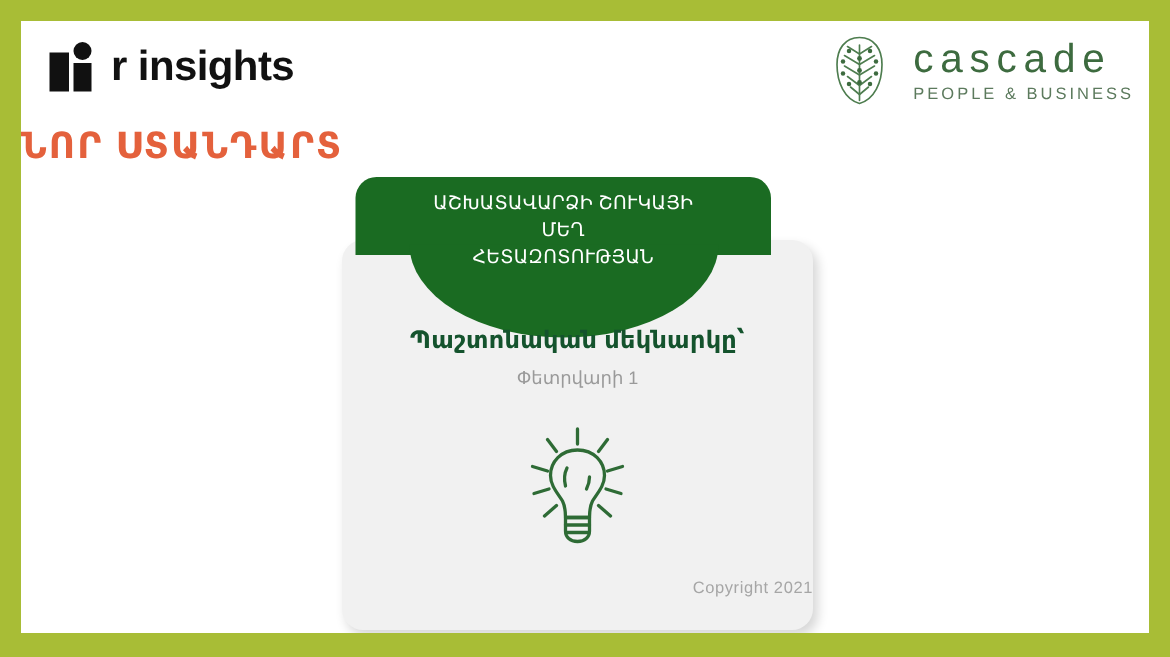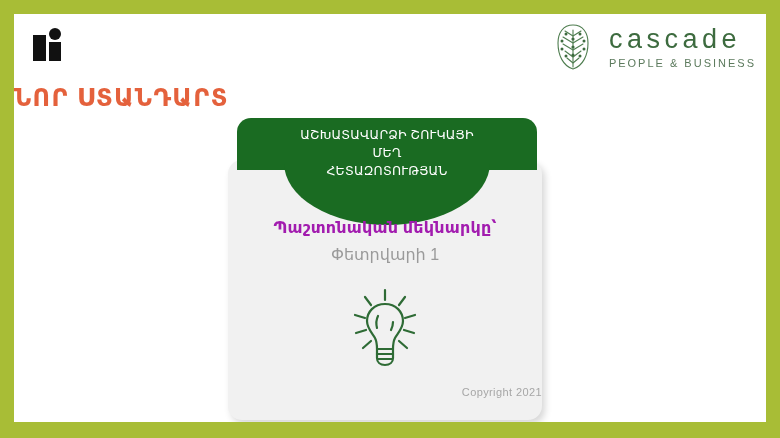--- a/index.html
+++ b/index.html
@@ -142,21 +142,21 @@
     background: #f1f1f1;
     border-radius: 14px;
     box-shadow: 3px 4px 7px rgba(0,0,0,0.16);
   }
 
   
   .banner {
     position: absolute;
     left: 9px;
     top: -42px;
-    width: 300px;
+    width: 277px;
     height: 52px;
     background: #1a6b22;
     border-top-left-radius: 14px;
     border-top-right-radius: 14px;
   }
   .banner-tongue {
     position: absolute;
     left: 50%;
     transform: translateX(-50%);
     top: 45px;
@@ -183,27 +183,27 @@
   
   .card-body {
     position: absolute;
     left: 0; right: 0;
     top: 58px;
     text-align: center;
   }
   .subtitle {
     font-size: 16px;
     font-weight: bold;
-    color: #a21caf;
+    color: #14532d;
     line-height: 1.2;
     letter-spacing: 0.2px;
   }
   .date-line {
     margin-top: 8px;
-    font-size: 16px;
+    font-size: 12px;
     color: #9a9a9a;
     line-height: 1.2;
   }
 
   .bulb-wrap {
     margin-top: 22px;
     display: flex;
     justify-content: center;
   }
   .bulb {
@@ -228,20 +228,21 @@
   <div class="slide-inner">
 
     <div class="header">
 
       <div class="rinsights-logo">
         <div class="rins-mark">
           <div class="blk-left"></div>
           <div class="blk-dot"></div>
           <div class="blk-stem"></div>
         </div>
+        <div class="rins-word">r insights</div>
       </div>
 
       <div class="cascade-logo">
         <svg class="cascade-emblem" viewBox="0 0 40 50">
           <g fill="none" stroke="#4e7d4f" stroke-width="1.1" stroke-linecap="round">
             <path d="M20 3 C10 3 5 11 5 21 C5 33 10 44 20 47 C30 44 35 33 35 21 C35 11 30 3 20 3 Z"></path>
             <path d="M20 8 L20 45"></path>
             <path d="M20 14 L12 9 M20 14 L28 9"></path>
             <path d="M20 21 L10 15 M20 21 L30 15"></path>
             <path d="M20 28 L10 22 M20 28 L30 22"></path>

